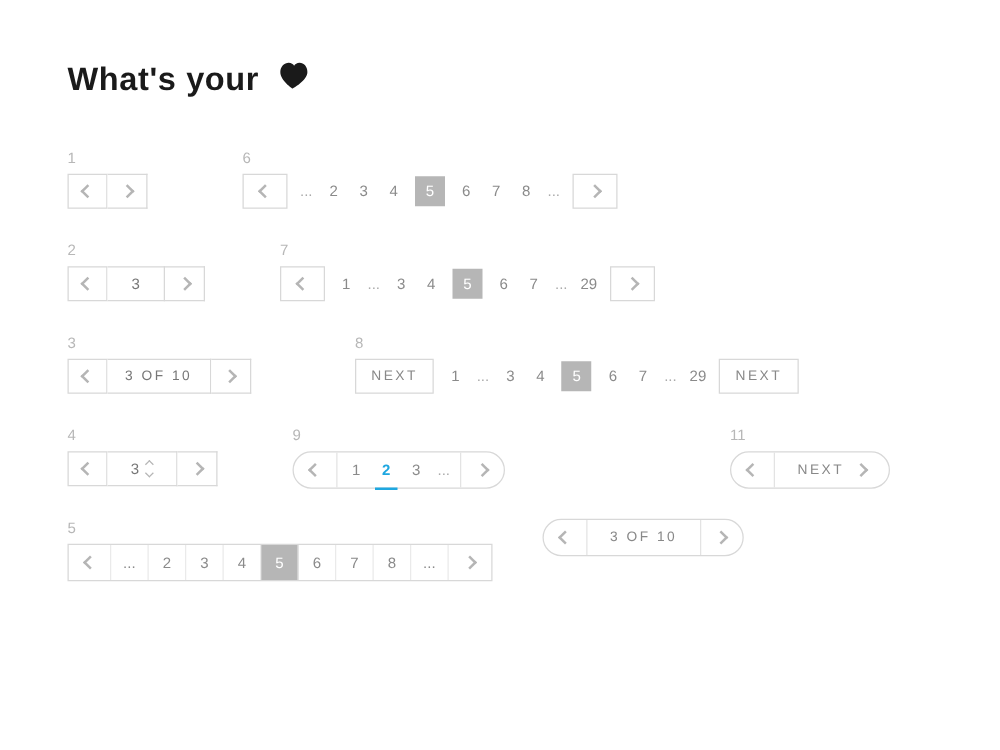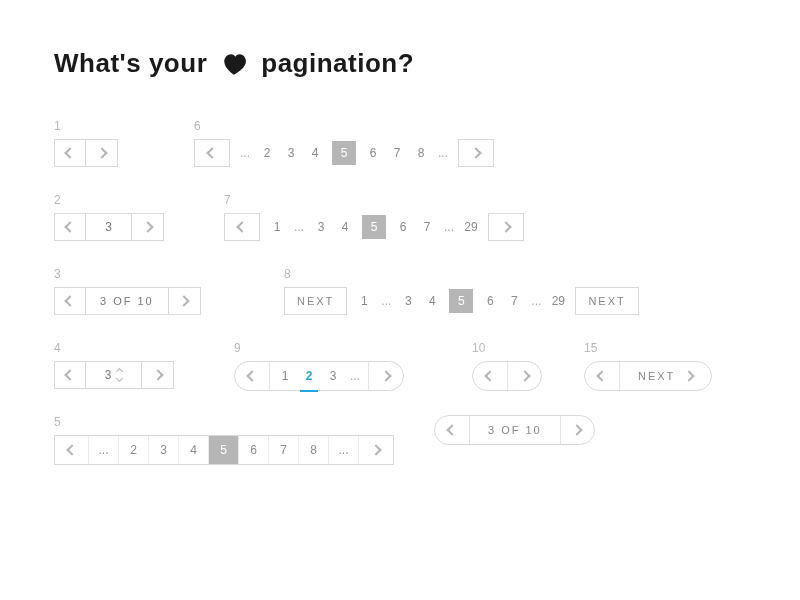--- a/index.html
+++ b/index.html
@@ -11,21 +11,21 @@
     font-family:"Helvetica Neue",Helvetica,Arial,sans-serif;
     color:#1a1a1a;
     padding:48px 54px 0 54px;
   }
   .title{
     font-size:26px;
     font-weight:600;
     letter-spacing:.5px;
     margin:0 0 40px 0;
     display:flex;
-    align-items:center;
+    align-items:flex-start;
     gap:14px;
   }
   .heart{display:inline-block;line-height:0}
   .grid{position:relative;width:100%;height:440px}
   .ex{position:absolute}
   .lbl{font-size:12px;color:#b7b7b7;margin-bottom:6px}
 
   
   .btn{
     width:32px;height:28px;
@@ -89,21 +89,20 @@
 </head>
 <body>
 
 <h1 class="title">
   <span>What's your</span>
   <span class="heart">
     <svg width="26" height="24" viewBox="0 0 24 22">
         <path d="M12 21s-9-5.7-9-12.2C3 4.9 6 2 9.2 2c1.9 0 3.3 1 4 2.2C13.9 3 15.3 2 17.2 2 20.4 2 23 4.9 23 8.8 23 15.3 12 21 12 21z" fill="#1a1a1a"></path>
       </svg>
   </span>
-  <span>pagination?</span>
 </h1>
 
 <div class="grid">
 
   <div class="ex" style="left:0;top:0">
     <div class="lbl">1</div>
     <div class="group">
       <div class="btn">
           <i class="chev l"></i>
         </div>
@@ -257,34 +256,23 @@
         <span class="num">3</span>
         <span class="dots">...</span>
       </div>
       <div class="divider"></div>
       <div class="pbtn">
           <i class="chev r"></i>
         </div>
     </div>
   </div>
 
-  <div class="ex" style="left:418px;top:222px">
-    <div class="lbl">10</div>
-    <div class="pill">
-      <div class="pbtn">
-          <i class="chev l"></i>
-        </div>
-      <div class="pbtn">
-          <i class="chev r"></i>
-        </div>
-    </div>
-  </div>
 
   <div class="ex" style="left:530px;top:222px">
-    <div class="lbl">15</div>
+    <div class="lbl">11</div>
     <div class="pill">
       <div class="pbtn">
           <i class="chev l"></i>
         </div>
       <div class="pwide">
         <span>NEXT</span>
         <i class="chev r" style="margin-left:10px"></i>
       </div>
     </div>
   </div>

